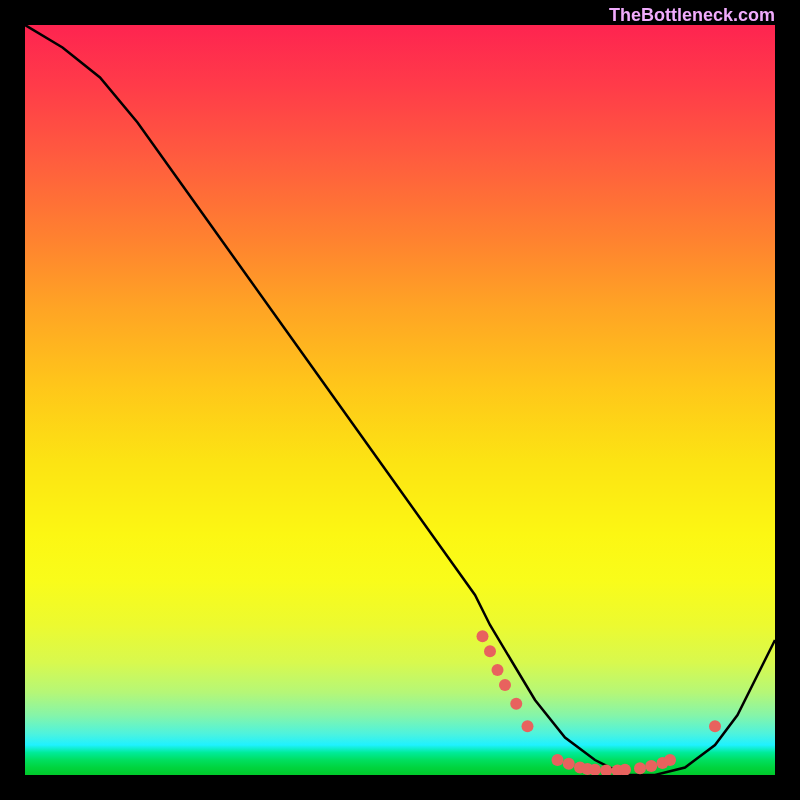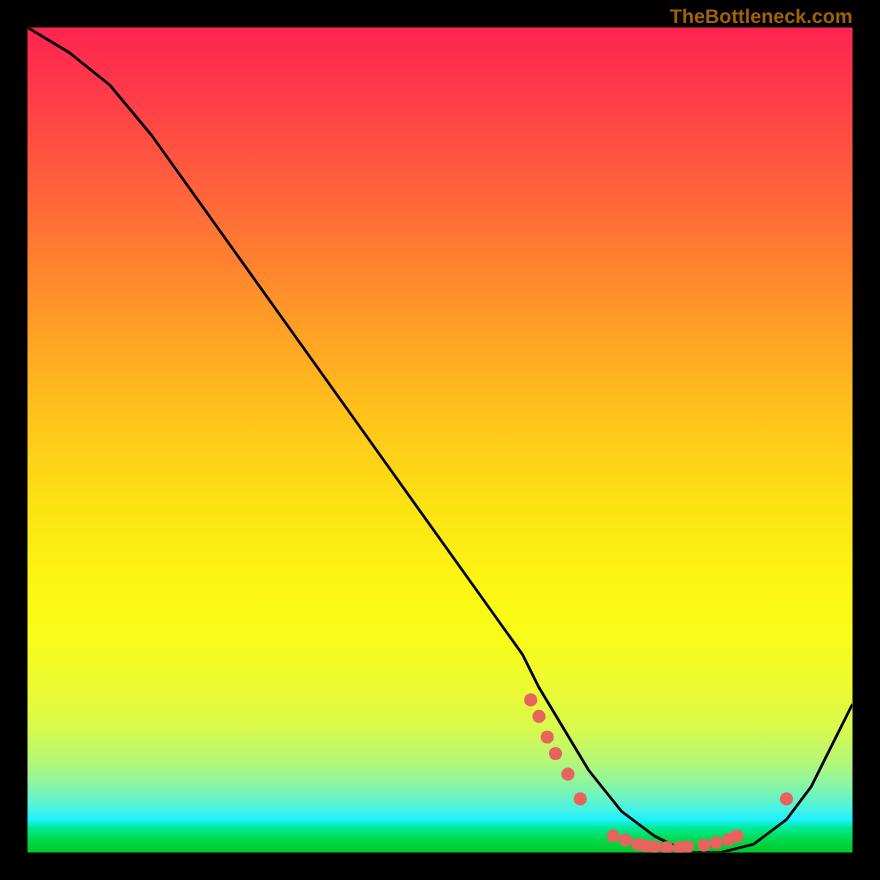--- a/index.html
+++ b/index.html
@@ -36,21 +36,21 @@
         #00eb9a 97%,
         #00df60 98%,
         #00d43e 99%,
         #00c92a 100%
       );
     }
     .watermark {
       position: absolute;
       top: 5px;
       right: 25px;
-      color: #a16207;
+      color: #f0abfc;
       font-size: 18px;
       font-weight: bold;
       z-index: 10;
     }
     .curve-svg {
       position: absolute;
       top: 0;
       left: 0;
       width: 100%;
       height: 100%;

